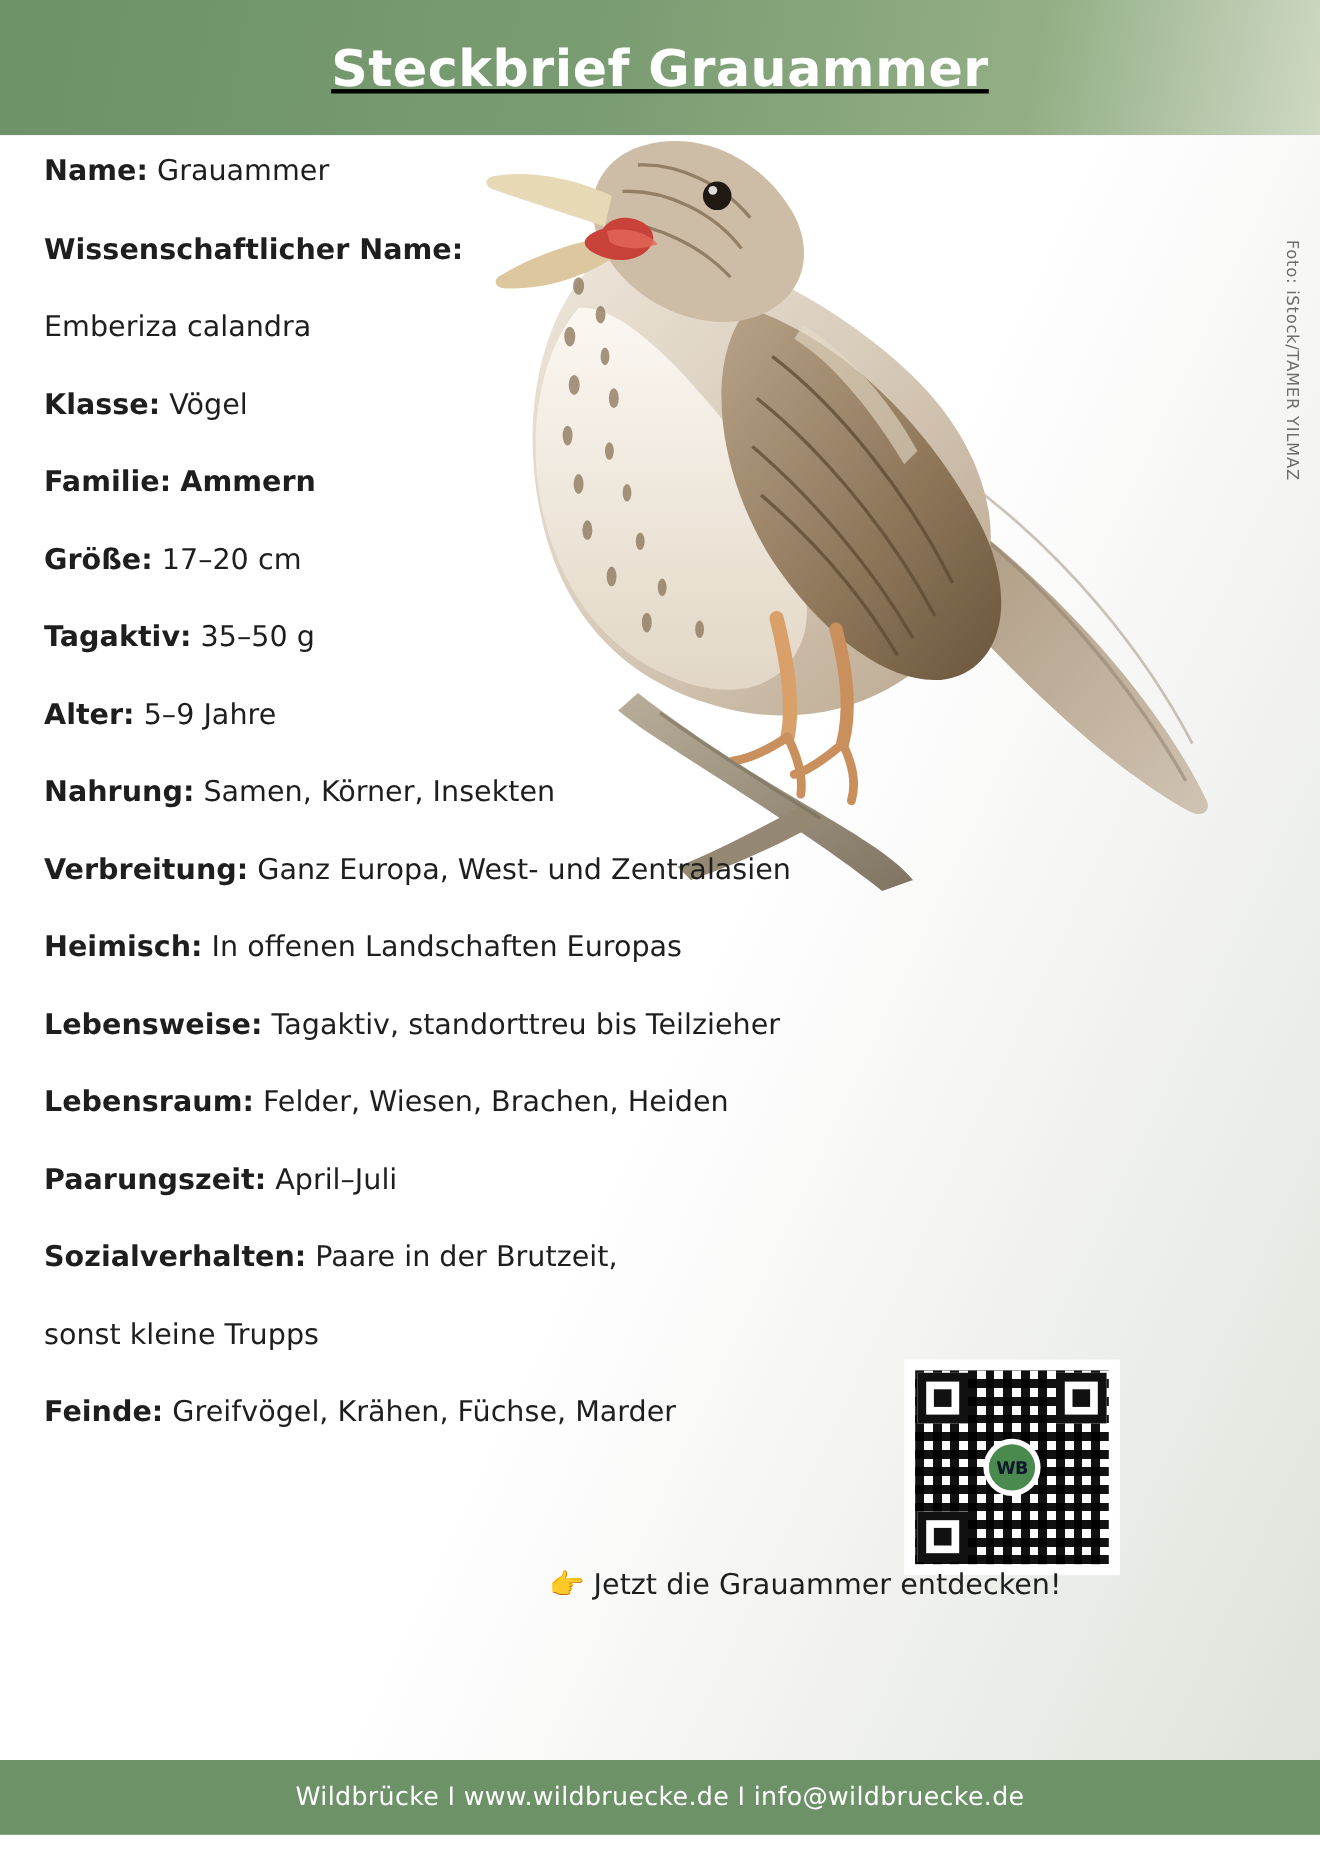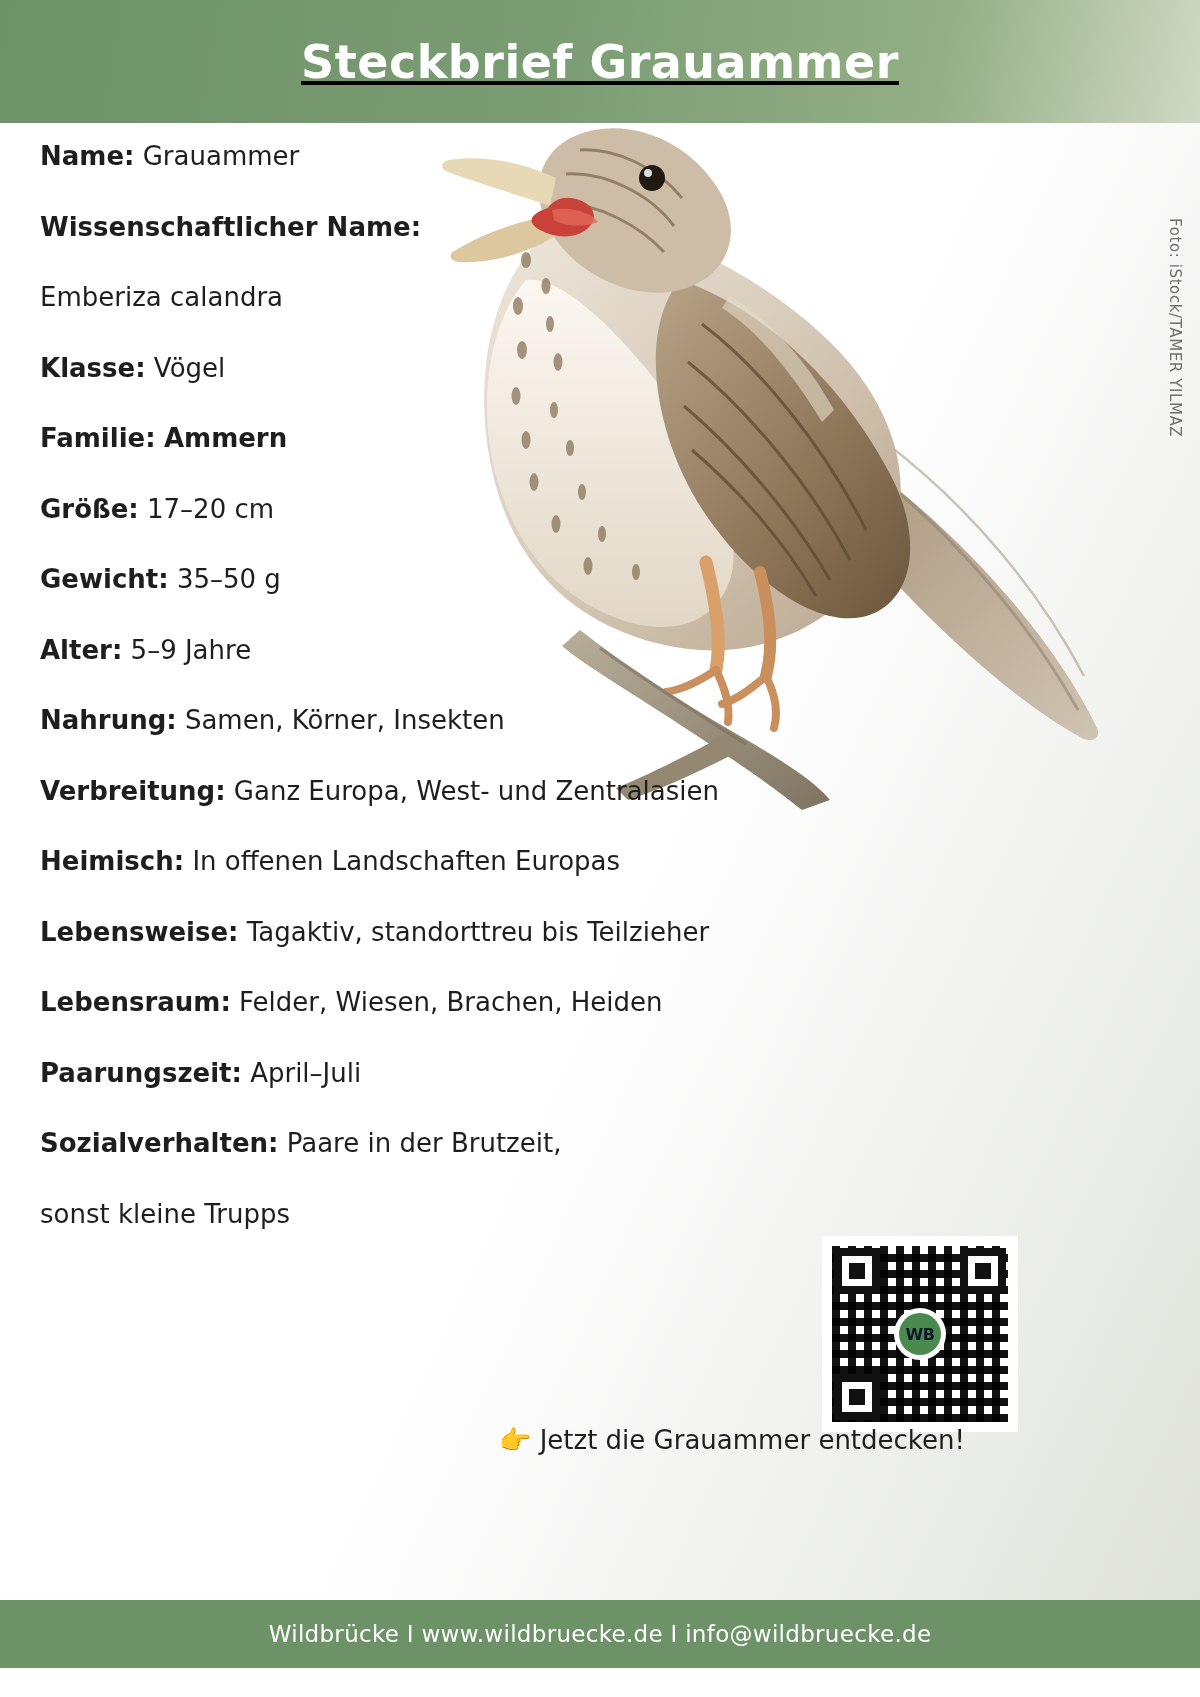--- a/index.html
+++ b/index.html
@@ -306,21 +306,21 @@
     </div>
     <div class="fact">
       <span class="lab">Familie:</span>
       <span class="val bold">Ammern</span>
     </div>
     <div class="fact">
       <span class="lab">Größe:</span>
       <span class="val">17–20 cm</span>
     </div>
     <div class="fact">
-      <span class="lab">Gewicht:</span>
+      <span class="lab">Tagaktiv:</span>
       <span class="val">35–50 g</span>
     </div>
     <div class="fact">
       <span class="lab">Alter:</span>
       <span class="val">5–9 Jahre</span>
     </div>
     <div class="fact">
       <span class="lab">Nahrung:</span>
       <span class="val">Samen, Körner, Insekten</span>
     </div>
@@ -343,20 +343,24 @@
     <div class="fact">
       <span class="lab">Paarungszeit:</span>
       <span class="val">April–Juli</span>
     </div>
     <div class="fact">
       <span class="lab">Sozialverhalten:</span>
       <span class="val">Paare in der Brutzeit,</span>
     </div>
     <div class="fact">
       <span class="val">sonst kleine Trupps</span>
+    </div>
+    <div class="fact">
+      <span class="lab">Feinde:</span>
+      <span class="val">Greifvögel, Krähen, Füchse, Marder</span>
     </div>
   </div>
 
   <div class="qr-box">
     <div class="qr-canvas">
       <div class="qr-finder tl"></div>
       <div class="qr-finder tr"></div>
       <div class="qr-finder bl"></div>
       <div class="qr-logo">
         <div class="qr-logo-inner">WB</div>

